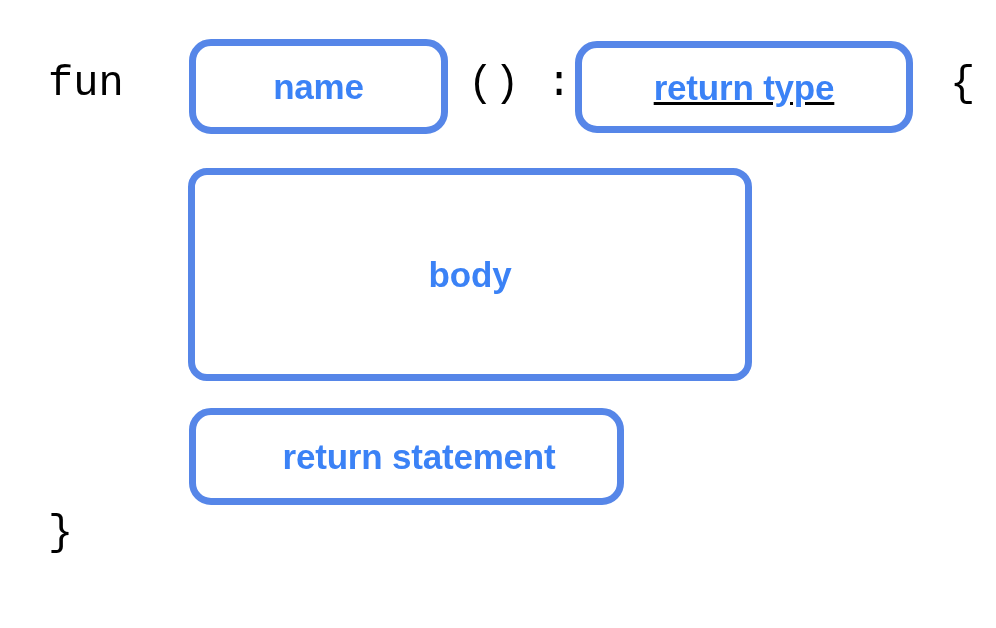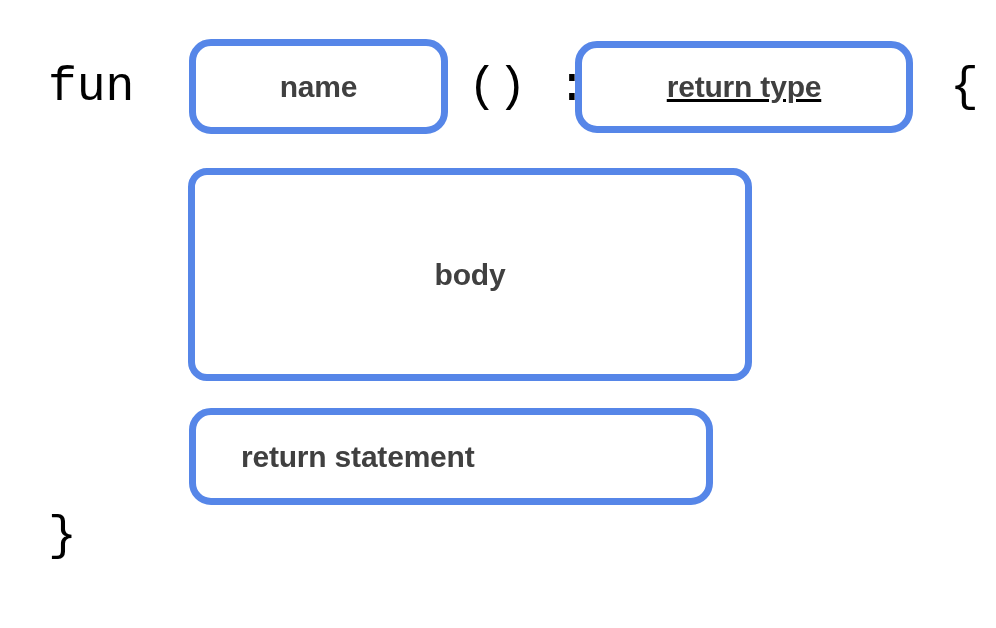--- a/index.html
+++ b/index.html
@@ -21,21 +21,21 @@
     left: 0;
     top: 0;
     width: 996px;
     height: 628px;
   }
 
   
   .token {
     position: absolute;
     font-family: "Liberation Mono", "DejaVu Sans Mono", monospace;
-    font-size: 48px;
+    font-size: 42px;
     font-weight: 400;
     color: #000000;
     line-height: 1;
     white-space: pre;
     text-align: right;
   }
   #tok-fun   { left: 48px;  top: 63px; }
   #tok-parens{ left: 468px; top: 63px; letter-spacing: 1px; }
   #tok-brace-open  { left: 950px; top: 63px; }
   #tok-brace-close { left: 48px;  top: 512px; }
@@ -46,22 +46,22 @@
     box-sizing: border-box;
     background: #ffffff;
     border: 7px solid #5686e8;
     border-radius: 22px;
     display: flex;
     align-items: center;
   }
   .slot-label {
     font-family: "Liberation Sans", sans-serif;
     font-weight: 700;
-    font-size: 30px;
-    color: #404040;
+    font-size: 35px;
+    color: #3b82f6;
     letter-spacing: -0.2px;
     line-height: 1;
     white-space: pre;
   }
 
   #slot-name {
     left: 189px;  top: 39px;
     width: 259px; height: 95px;
     justify-content: center;
   }
@@ -72,23 +72,23 @@
     text-decoration: underline;
   }
   #slot-body {
     left: 188px;  top: 168px;
     width: 564px; height: 213px;
     justify-content: center;
     border-radius: 19px;
   }
   #slot-return-statement {
     left: 189px;  top: 408px;
-    width: 524px; height: 97px;
-    justify-content: flex-start;
-    padding-left: 45px;
+    width: 435px; height: 97px;
+    justify-content: center;
+    padding-left: 25px;
   }
 </style>
 </head>
 <body>
 
 <div id="diagram">
 
   <span class="token" id="tok-fun">fun</span>
 
   <div class="slot" id="slot-name">

